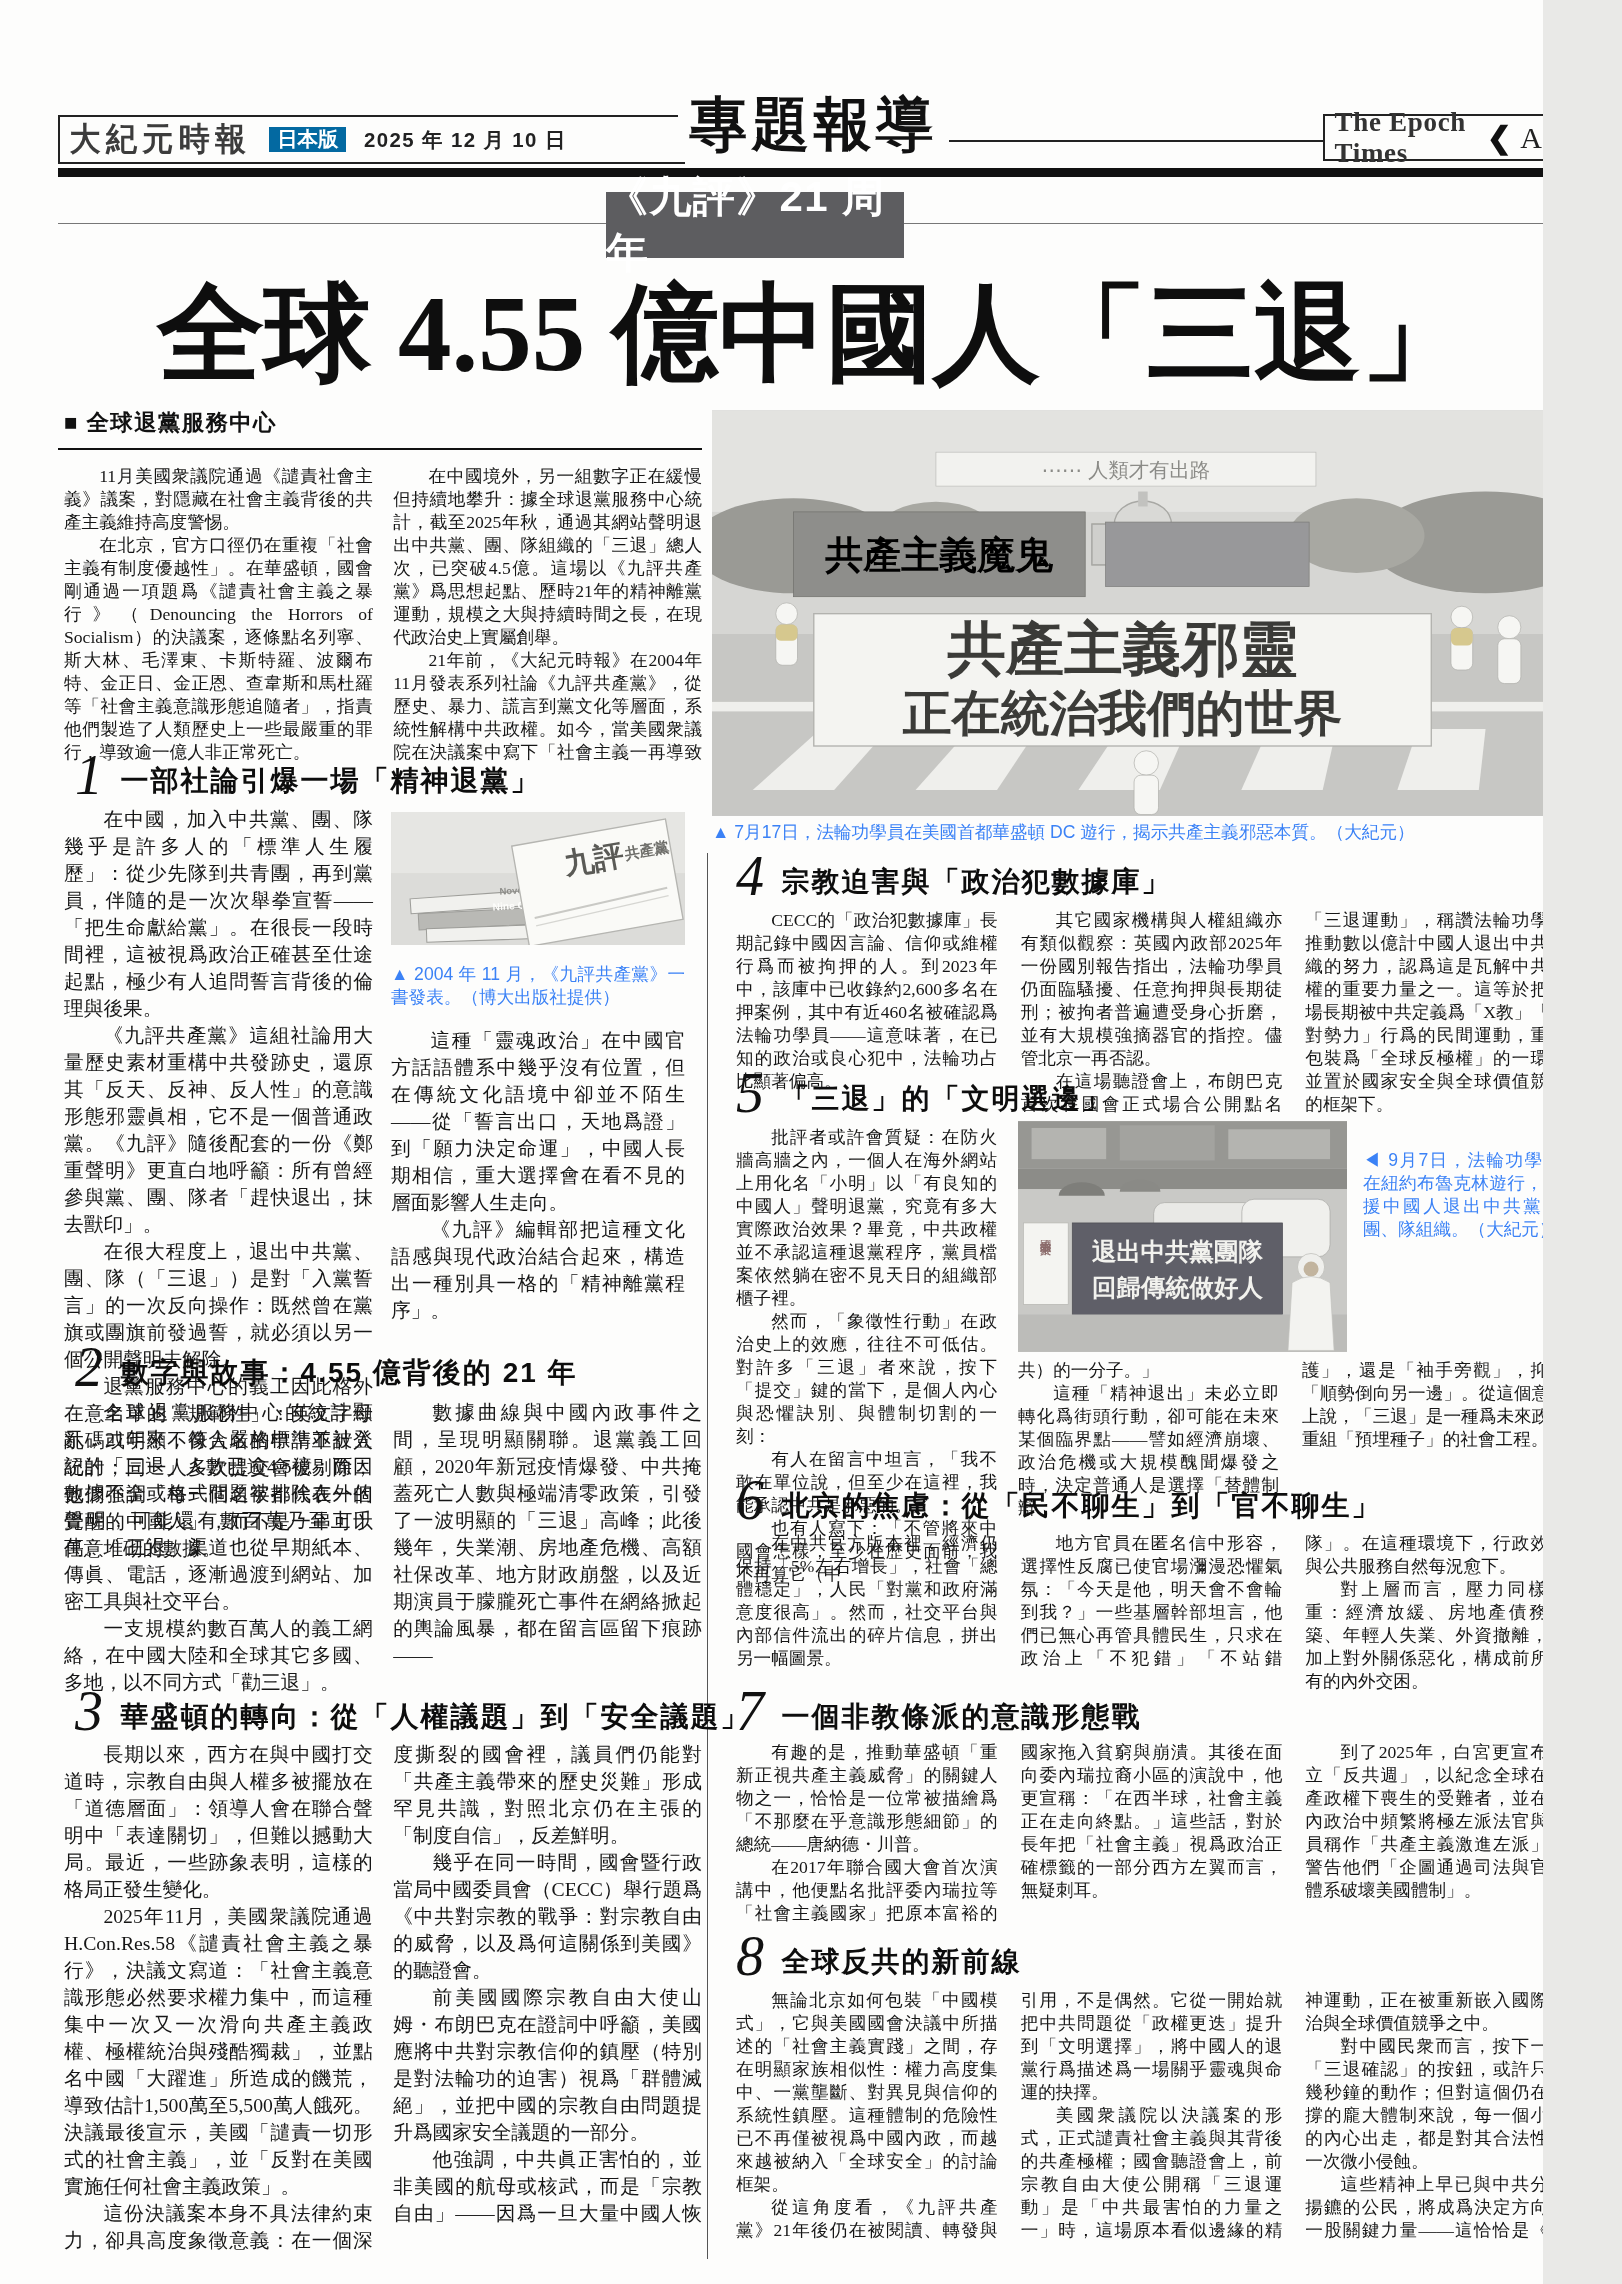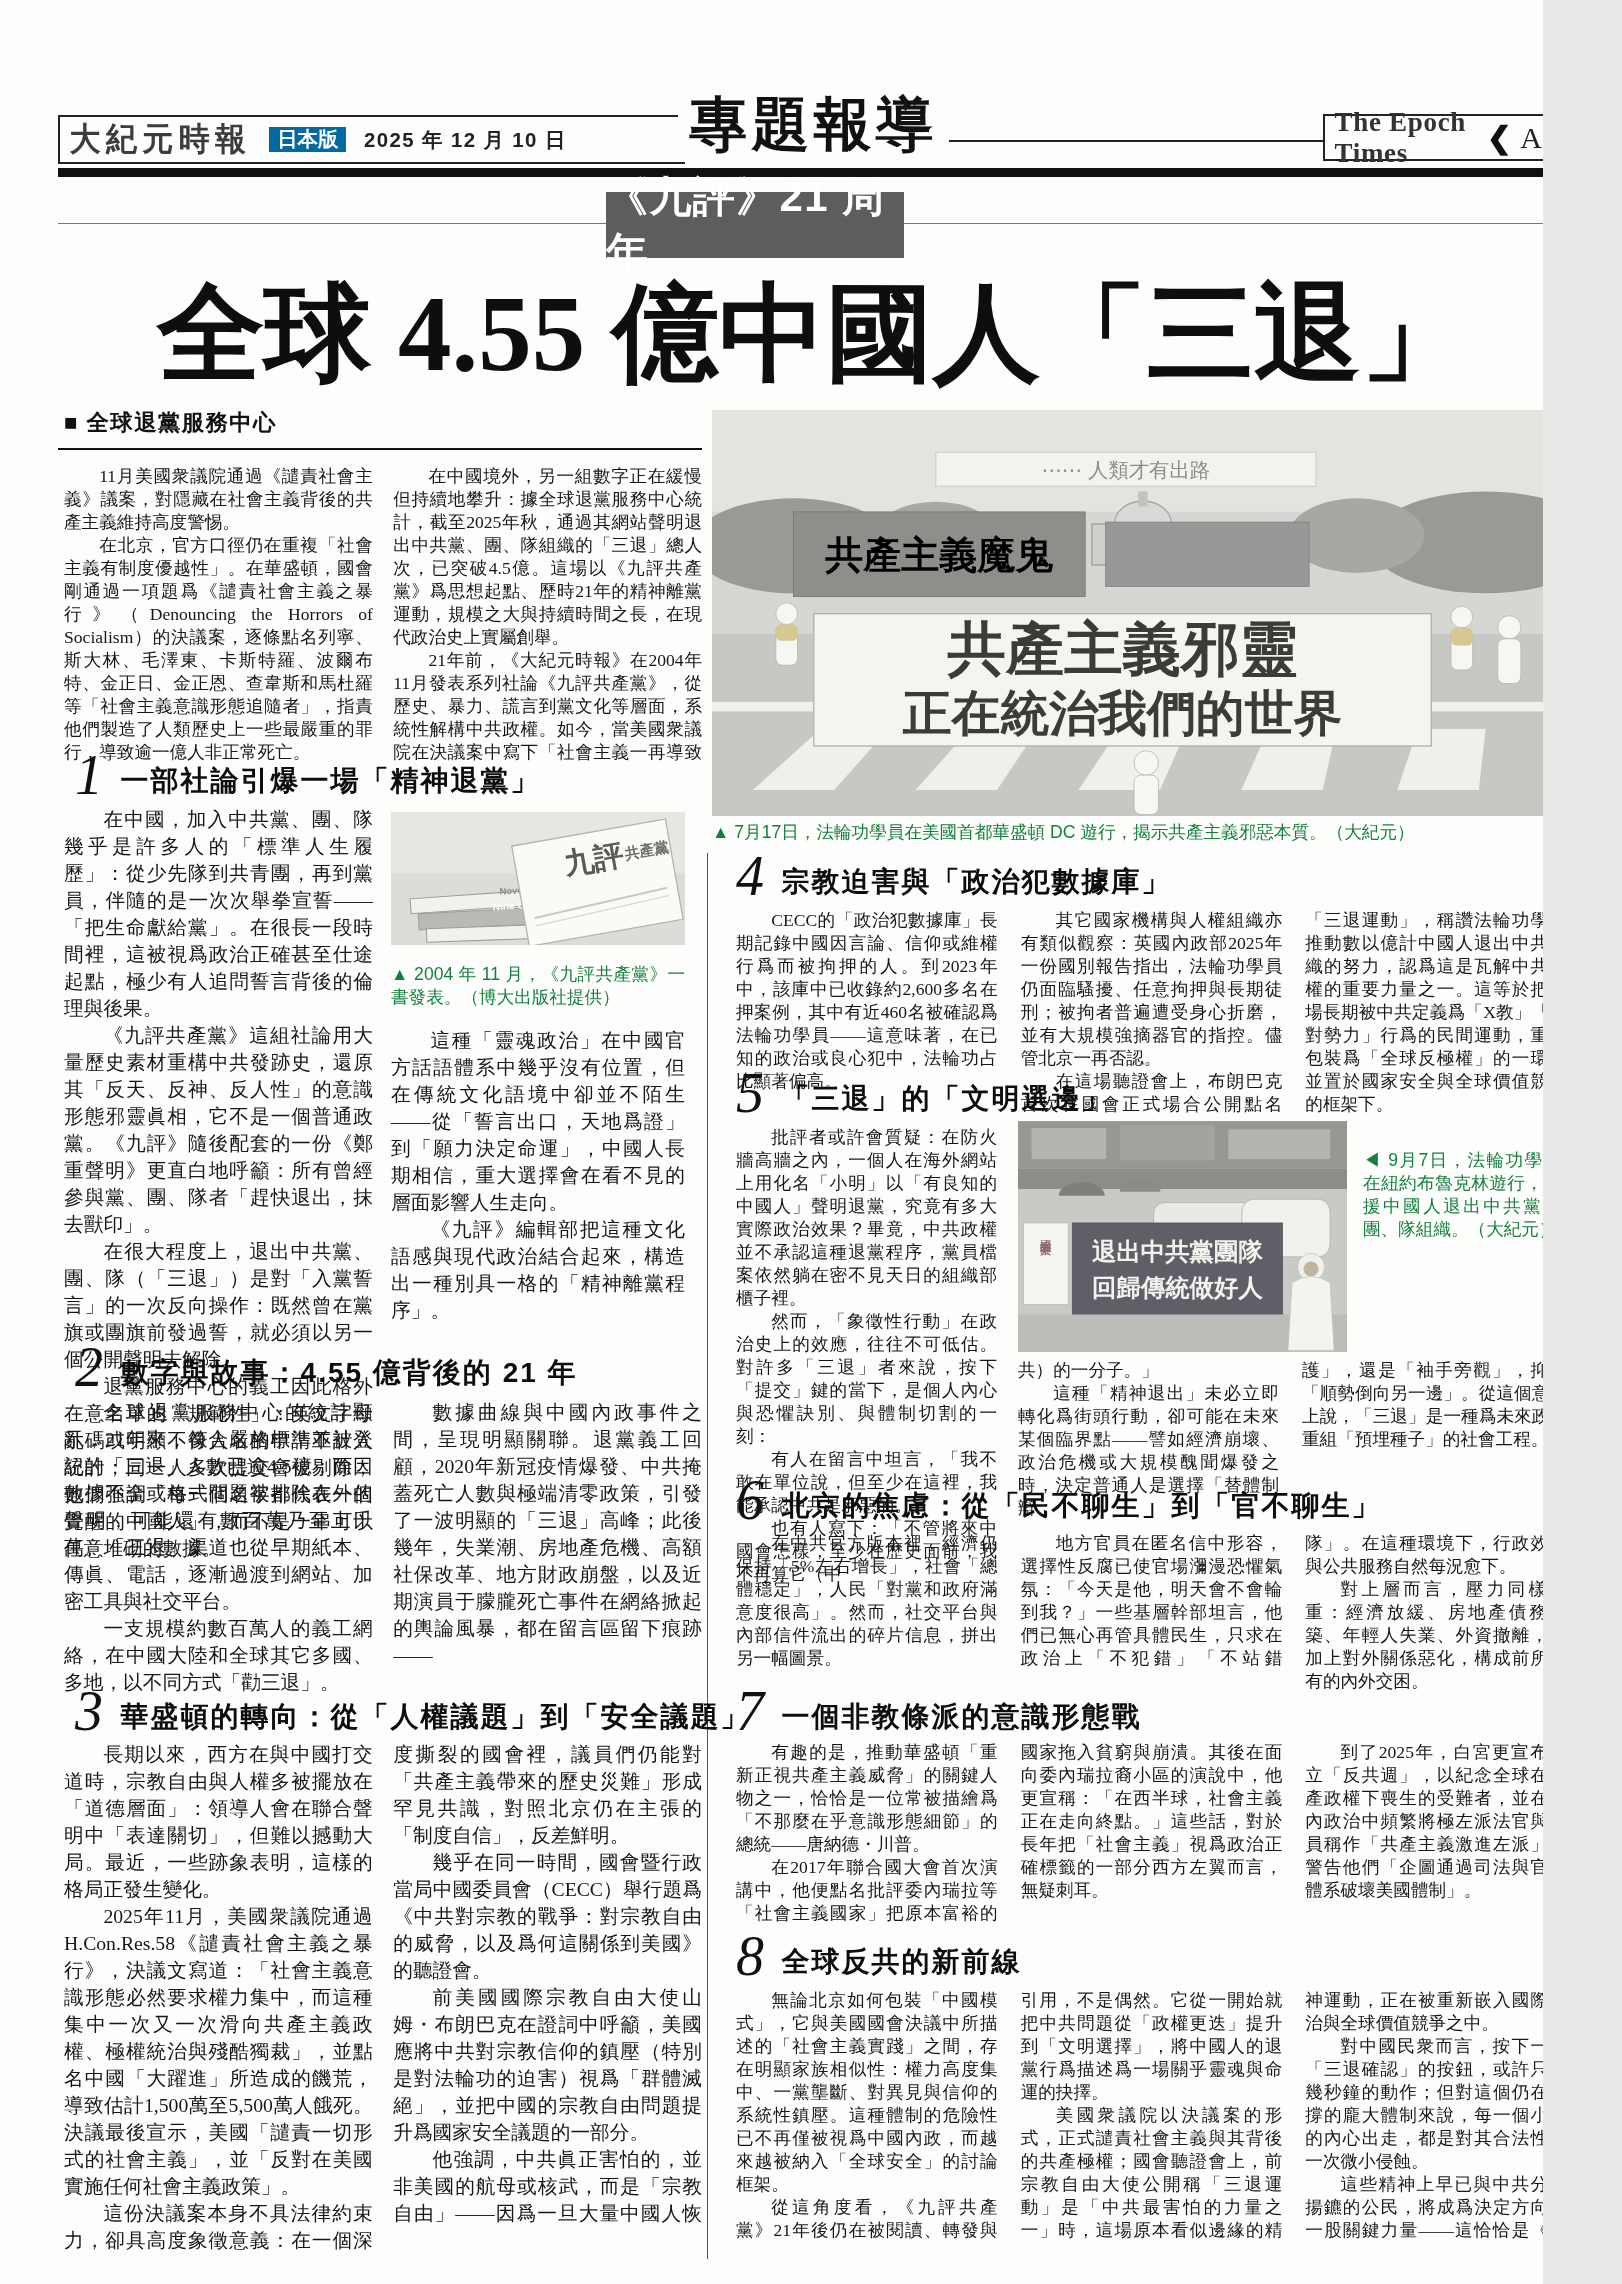--- a/index.html
+++ b/index.html
@@ -41,21 +41,21 @@
   .cols2{column-count:2;column-gap:20.4px;column-fill:auto;overflow:hidden;}
   .cols3{column-count:3;column-gap:23px;column-fill:auto;overflow:hidden;}
   
   .sec-head{position:absolute;display:flex;align-items:flex-end;gap:17.6px;white-space:nowrap;}
   .sec-num{font-family:"Liberation Serif",serif;font-style:italic;font-weight:400;
         font-size:56px;line-height:.85;color:#111;}
   .sec-title{font-family:"Liberation Sans","DejaVu Sans",sans-serif;font-weight:900;
         font-size:28px;letter-spacing:2px;color:#0d0d0d;}
   
   .caption{font-family:"Liberation Sans",sans-serif;font-size:17.6px;line-height:23px;
-        color:#15803d;text-align:justify;}
+        color:#3b82f6;text-align:justify;}
   .divider-v{position:absolute;left:707px;top:853px;width:1.4px;height:1406px;background:#555;}
   .edge-line{position:absolute;left:1582px;top:81px;width:1.4px;height:2203px;background:#d7d7d4;}
   .photo{background:#cfcfcc;overflow:hidden;}
   svg text{font-family:"Liberation Sans","DejaVu Sans",sans-serif;}
 </style>
 </head>
 <body>
 
 <div id="page">
 

